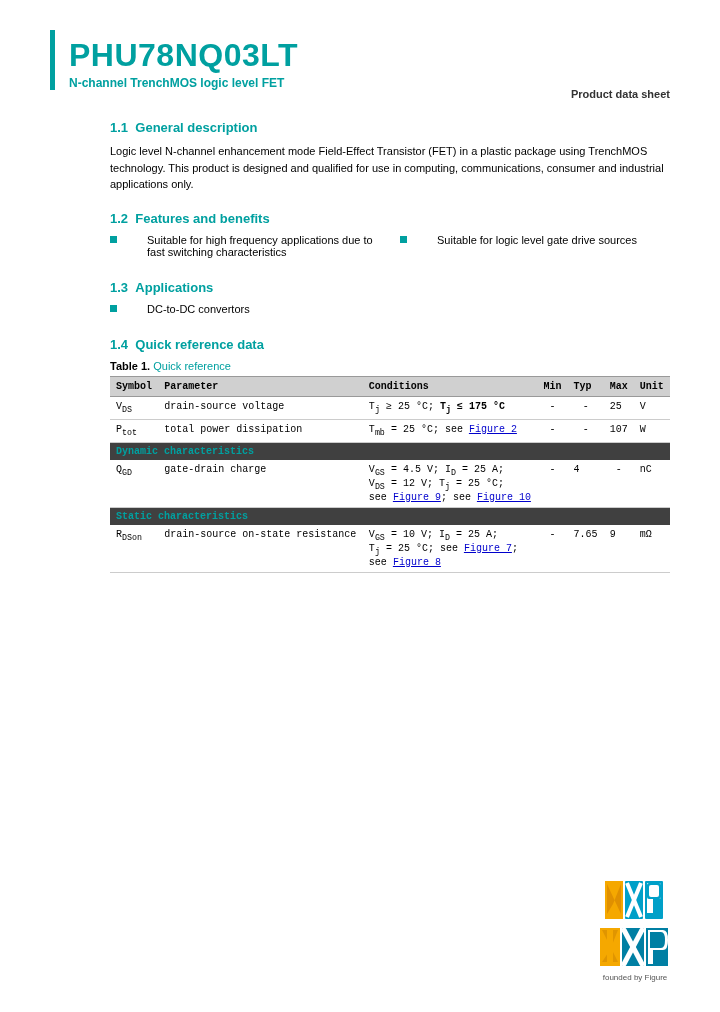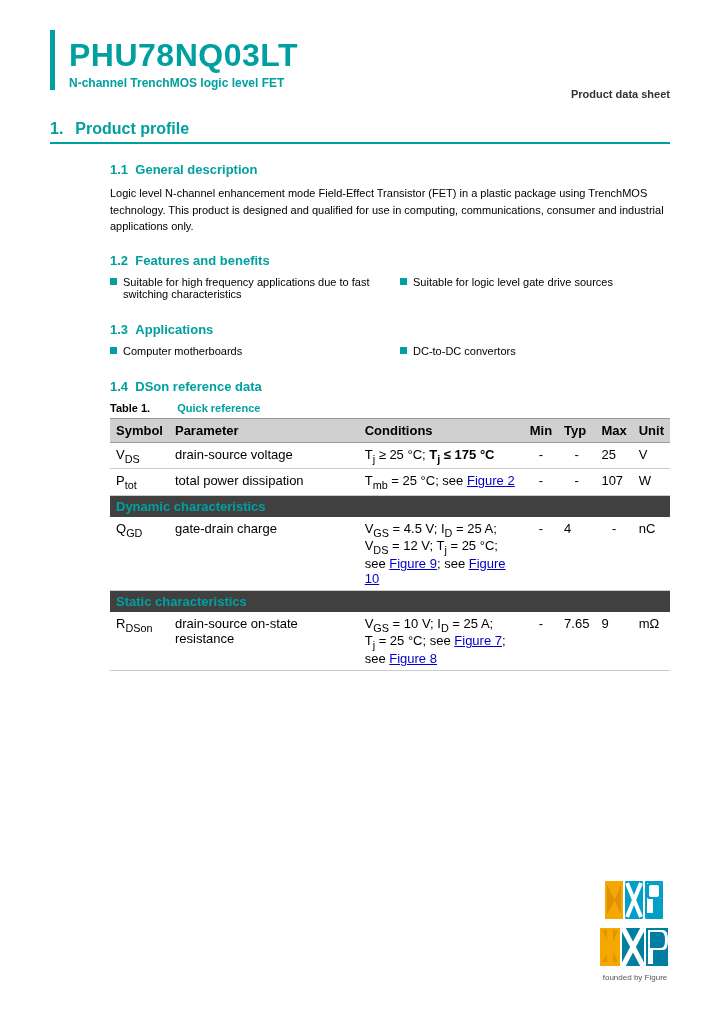--- a/index.html
+++ b/index.html
@@ -94,20 +94,21 @@
       gap: 20px;
     }
     .feature-col {
       flex: 1;
     }
     .bullet-item {
       display: flex;
       align-items: flex-start;
       margin-bottom: 4px;
       font-size: 11px;
+      gap: 24px;
     }
     .bullet-square {
       display: inline-block;
       width: 7px;
       height: 7px;
       background: #00a0a0;
       flex-shrink: 0;
       margin-right: 6px;
       margin-top: 2px;
     }
@@ -116,29 +117,30 @@
     .table-caption {
       font-size: 11px;
       margin-bottom: 4px;
     }
     .table-caption span:first-child {
       font-weight: bold;
       color: #000;
       text-align: center;
     }
     .table-caption span:last-child {
-      font-weight: bold;
-      color: #00a0a0;
-      margin-left: 24px;
+      font-weight: normal;
+      color: #00a0a0;
+      margin-left: 0;
     }
 
     table.ref-table {
       width: 100%;
       border-collapse: collapse;
-      font-size: 13px;
+      font-size: 10px;
+      font-family: Liberation Mono, monospace;
     }
     table.ref-table th {
       background: #d0d0d0;
       font-weight: bold;
       padding: 4px 6px;
       text-align: left;
       border-top: 1px solid #999;
       border-bottom: 1px solid #999;
     }
     table.ref-table td {
@@ -188,23 +190,20 @@
   <div class="header">
     <div class="header-bar"></div>
     <div class="header-text" style="flex:1;">
       <h1>PHU78NQ03LT</h1>
       <div class="header-subtitle">N-channel TrenchMOS logic level FET</div>
     </div>
   </div>
   <div class="product-data-sheet">Product data sheet</div>
 
   <div style="margin-bottom: 20px;">
-    <div class="section-title">
-      <span class="section-number">1.</span><span>Product profile</span>
-    </div>
 
     <div class="subsection">
       <div class="subsection-title">
         <span>1.1</span>&nbsp;&nbsp;<span>General description</span>
       </div>
       <div class="subsection-body">Logic level N-channel enhancement mode Field-Effect Transistor (FET) in a plastic package using TrenchMOS technology. This product is designed and qualified for use in computing, communications, consumer and industrial applications only.</div>
     </div>
 
     <div class="subsection">
       <div class="subsection-title">
@@ -227,35 +226,29 @@
     </div>
 
     <div class="subsection">
       <div class="subsection-title">
         <span>1.3</span>&nbsp;&nbsp;<span>Applications</span>
       </div>
       <div class="features-grid">
         <div class="feature-col">
           <div class="bullet-item">
             <span class="bullet-square"></span>
-            <span>Computer motherboards</span>
-          </div>
-        </div>
-        <div class="feature-col">
-          <div class="bullet-item">
-            <span class="bullet-square"></span>
             <span>DC-to-DC convertors</span>
           </div>
         </div>
       </div>
     </div>
 
     <div class="subsection">
       <div class="subsection-title">
-        <span>1.4</span>&nbsp;&nbsp;<span>DSon reference data</span>
+        <span>1.4</span>&nbsp;&nbsp;<span>Quick reference data</span>
       </div>
       <div class="table-caption">
         <span>Table 1.</span>
         <span>Quick reference</span>
       </div>
       <table class="ref-table">
         <thead>
           <tr>
             <th>Symbol</th>
             <th>Parameter</th>

